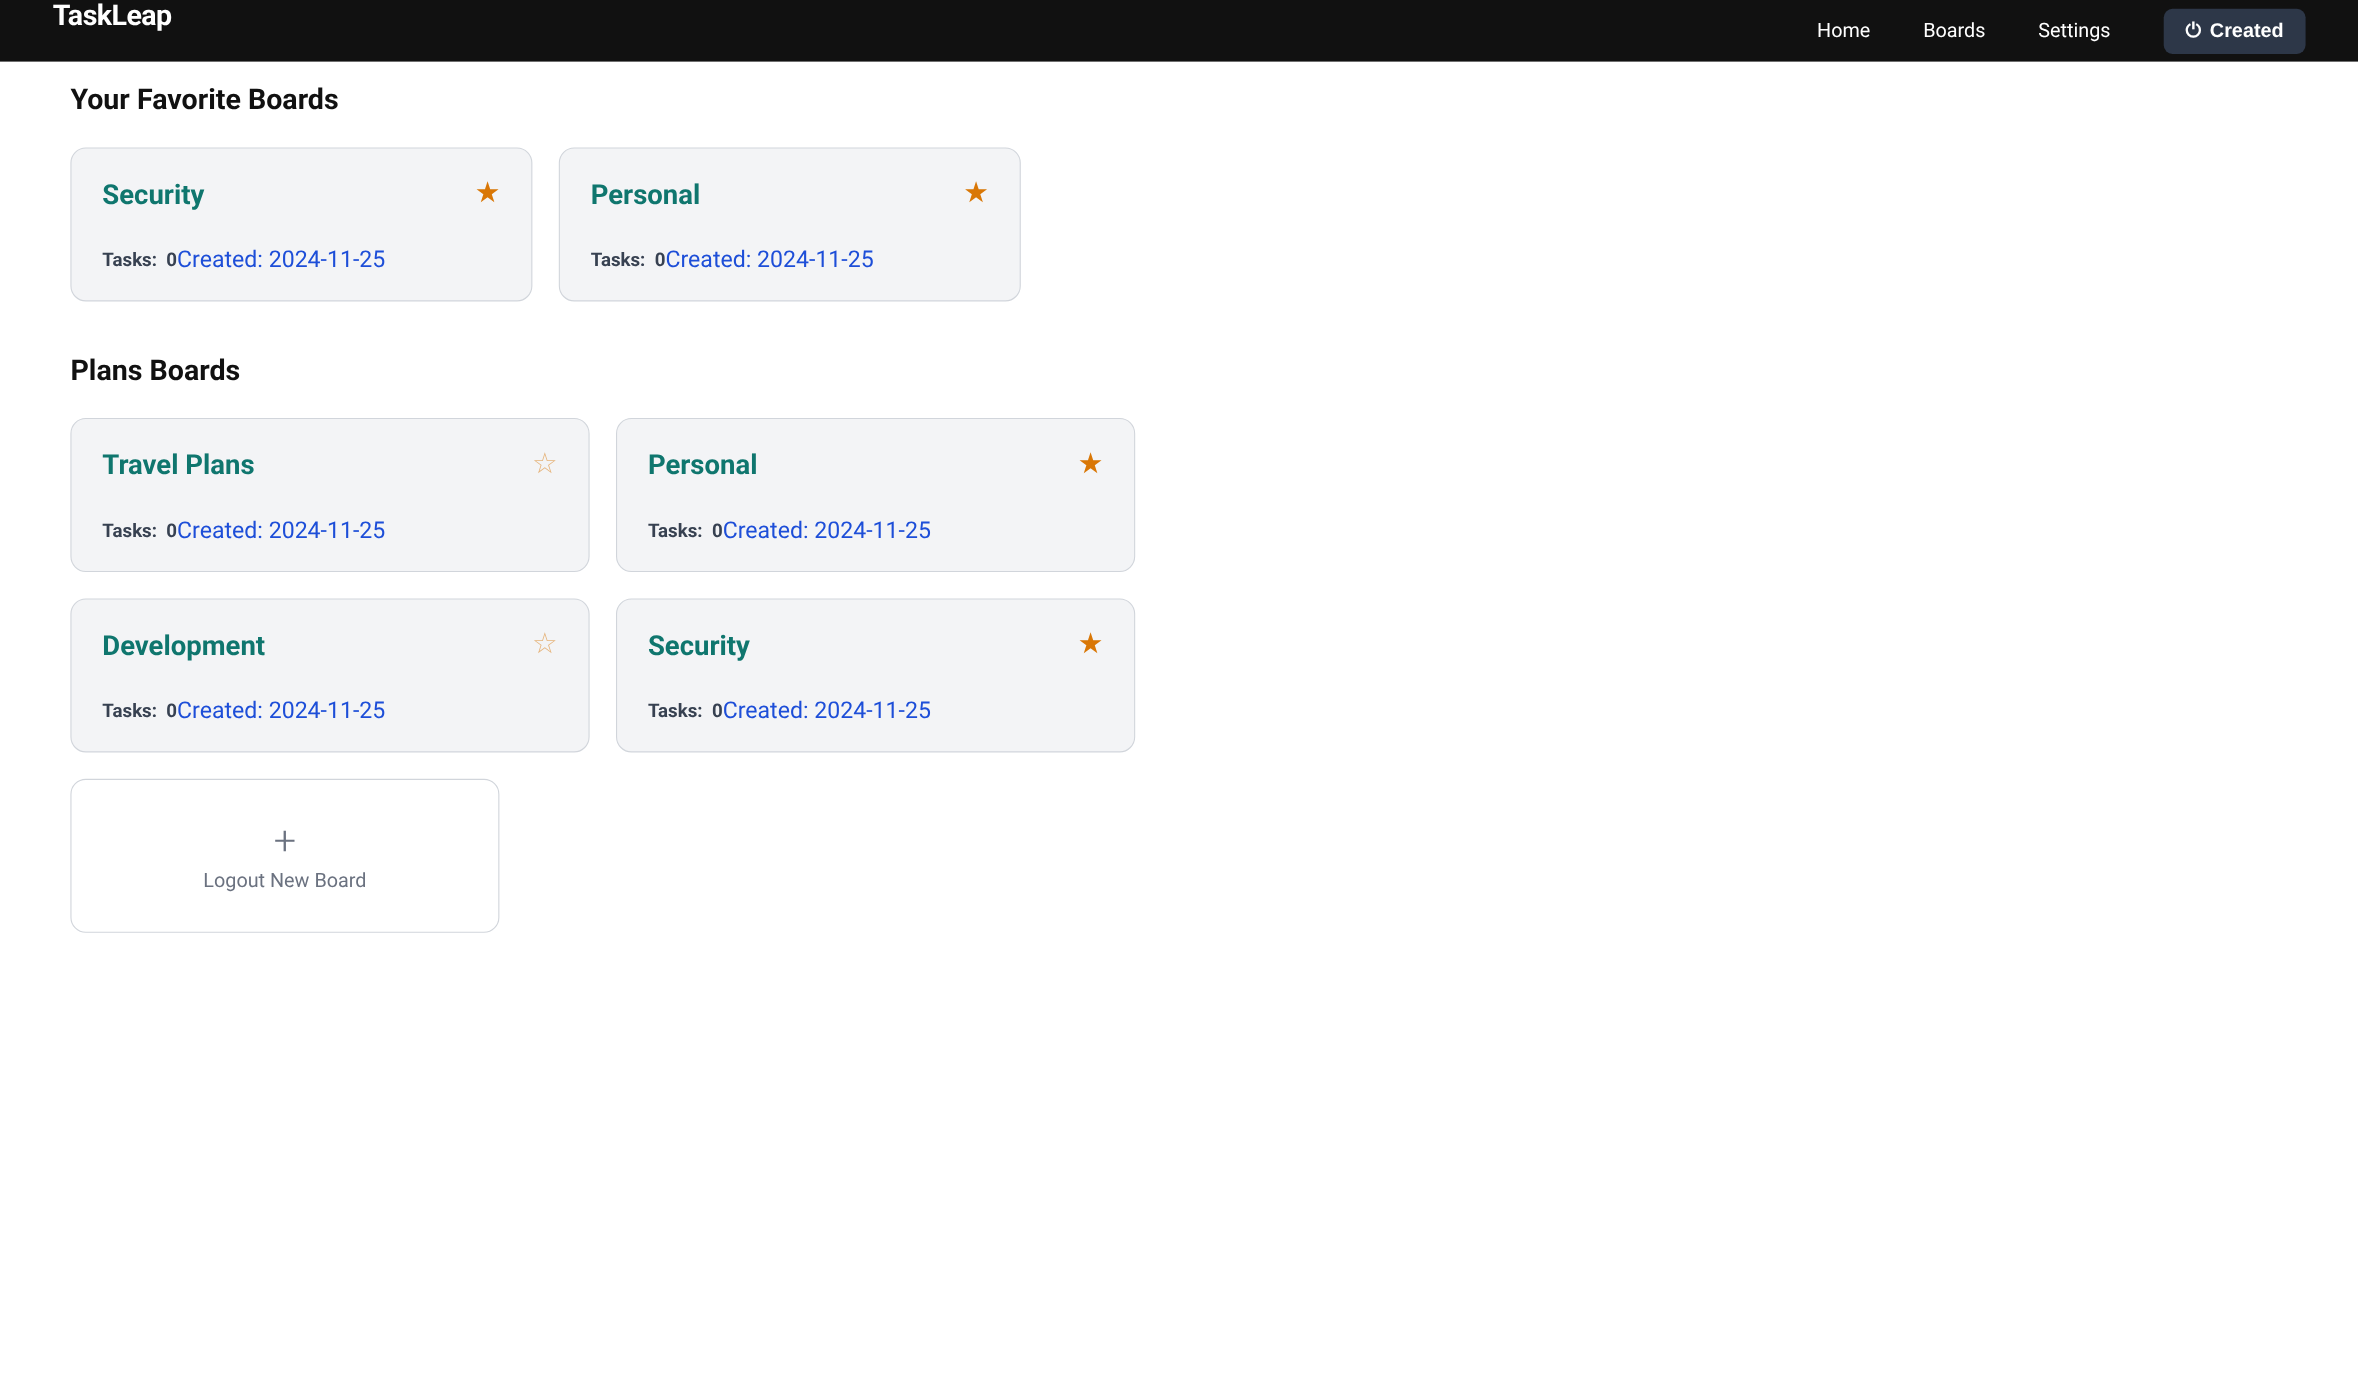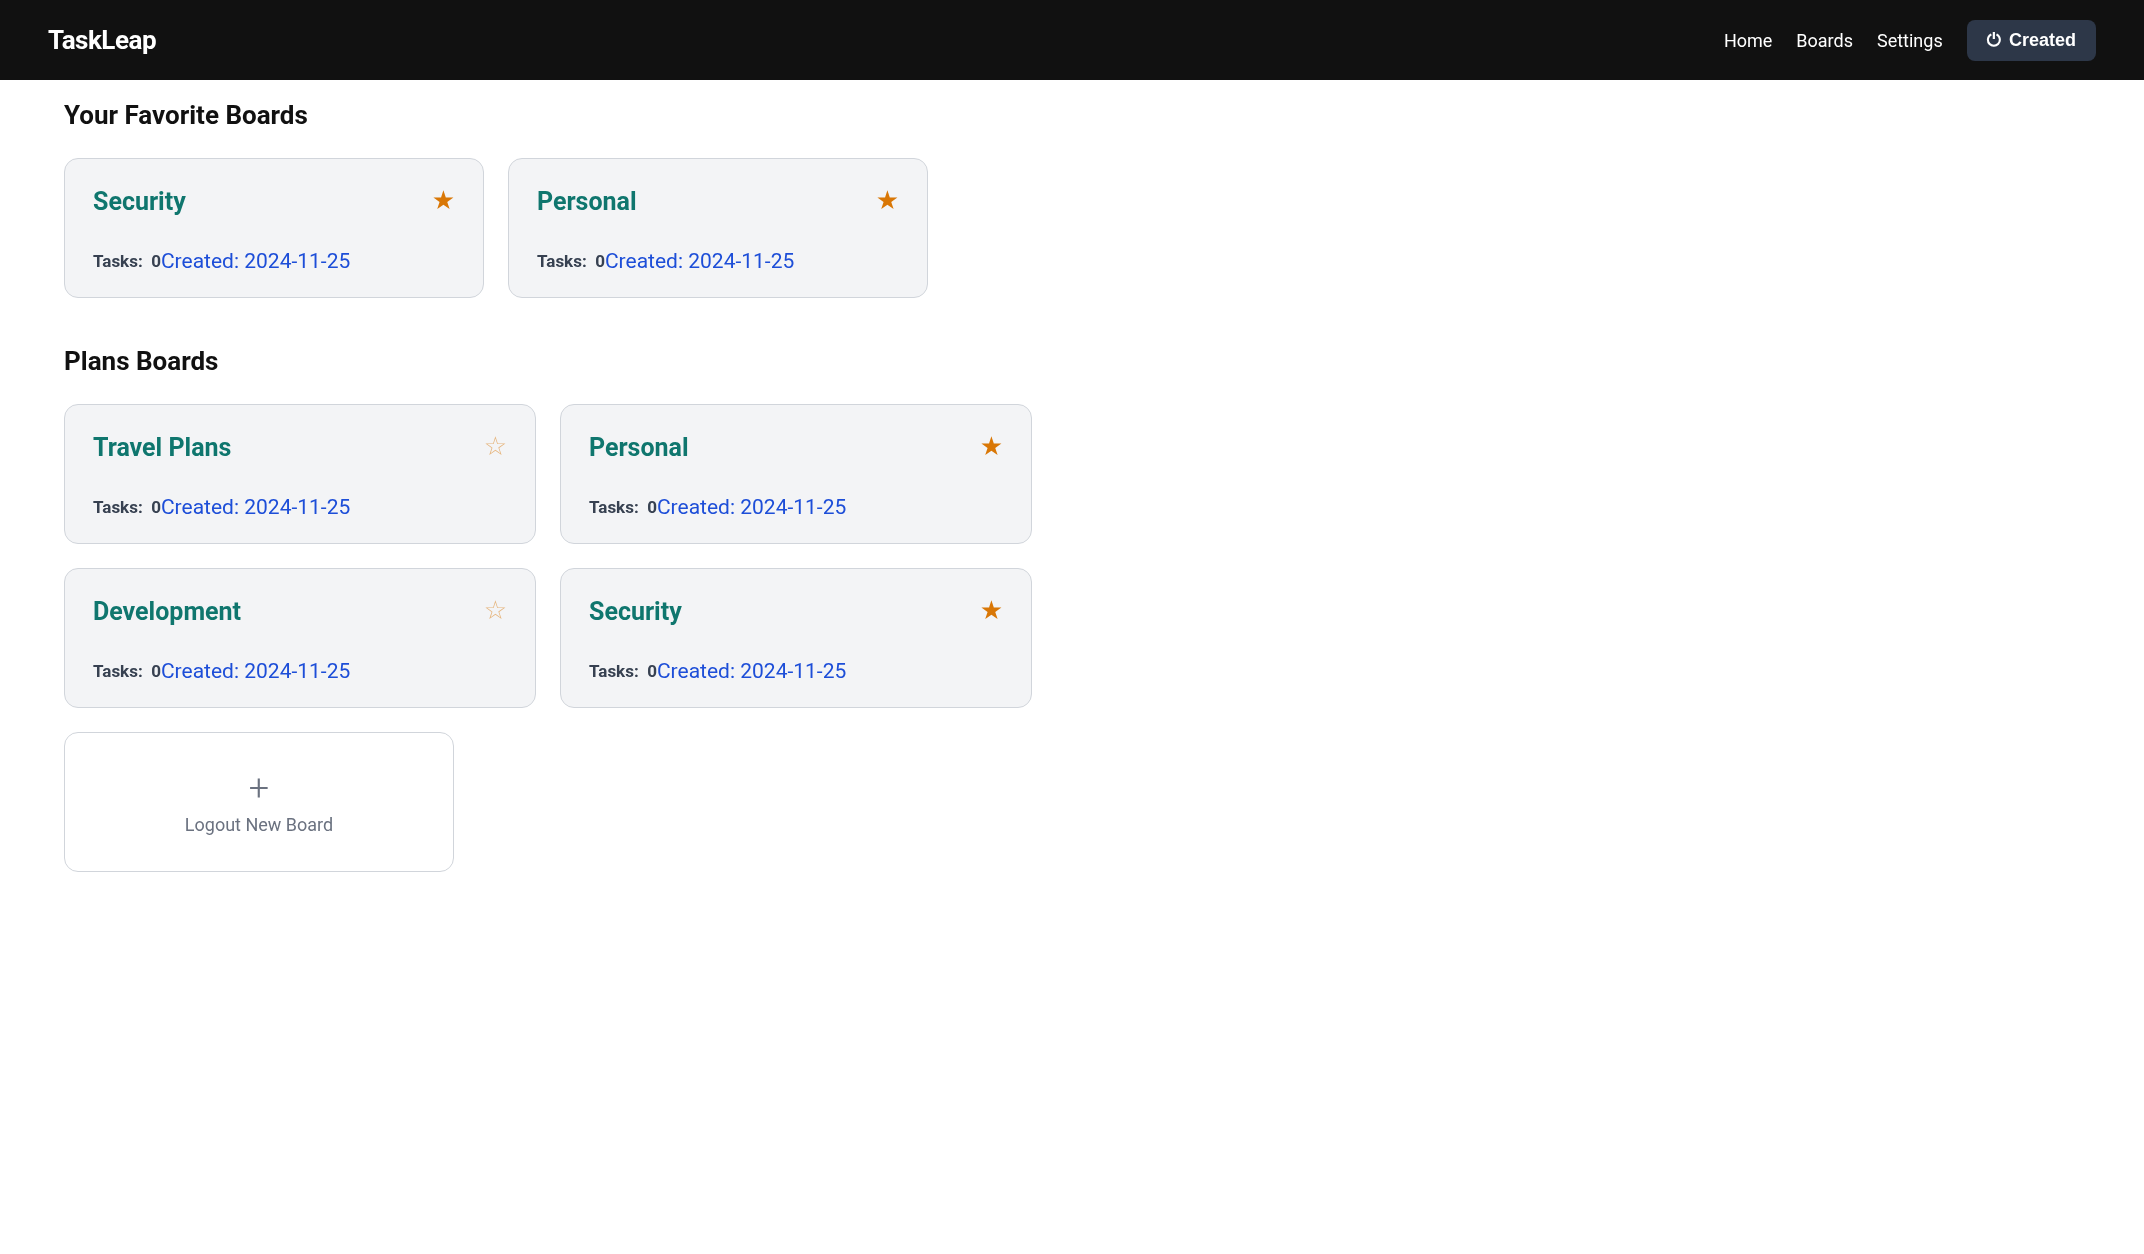--- a/index.html
+++ b/index.html
@@ -12,37 +12,36 @@
       font-family: -apple-system, BlinkMacSystemFont, 'Segoe UI', Roboto, sans-serif;
       background: #ffffff;
       color: #1a1a1a;
       min-height: 100vh;
     }
 
     
     nav {
       background: #111111;
       display: flex;
-      align-items: center;
       justify-content: space-between;
       padding: 0 48px;
-      height: 80px;
+      height: 56px;
     }
 
     .nav-logo {
       color: #ffffff;
       font-size: 26px;
       font-weight: 700;
       letter-spacing: -0.5px;
     }
 
     .nav-links {
       display: flex;
       align-items: center;
-      gap: 24px;
+      gap: 48px;
     }
 
     .nav-link {
       color: #ffffff;
       font-size: 18px;
       font-weight: 400;
       text-decoration: none;
       cursor: pointer;
     }
 

